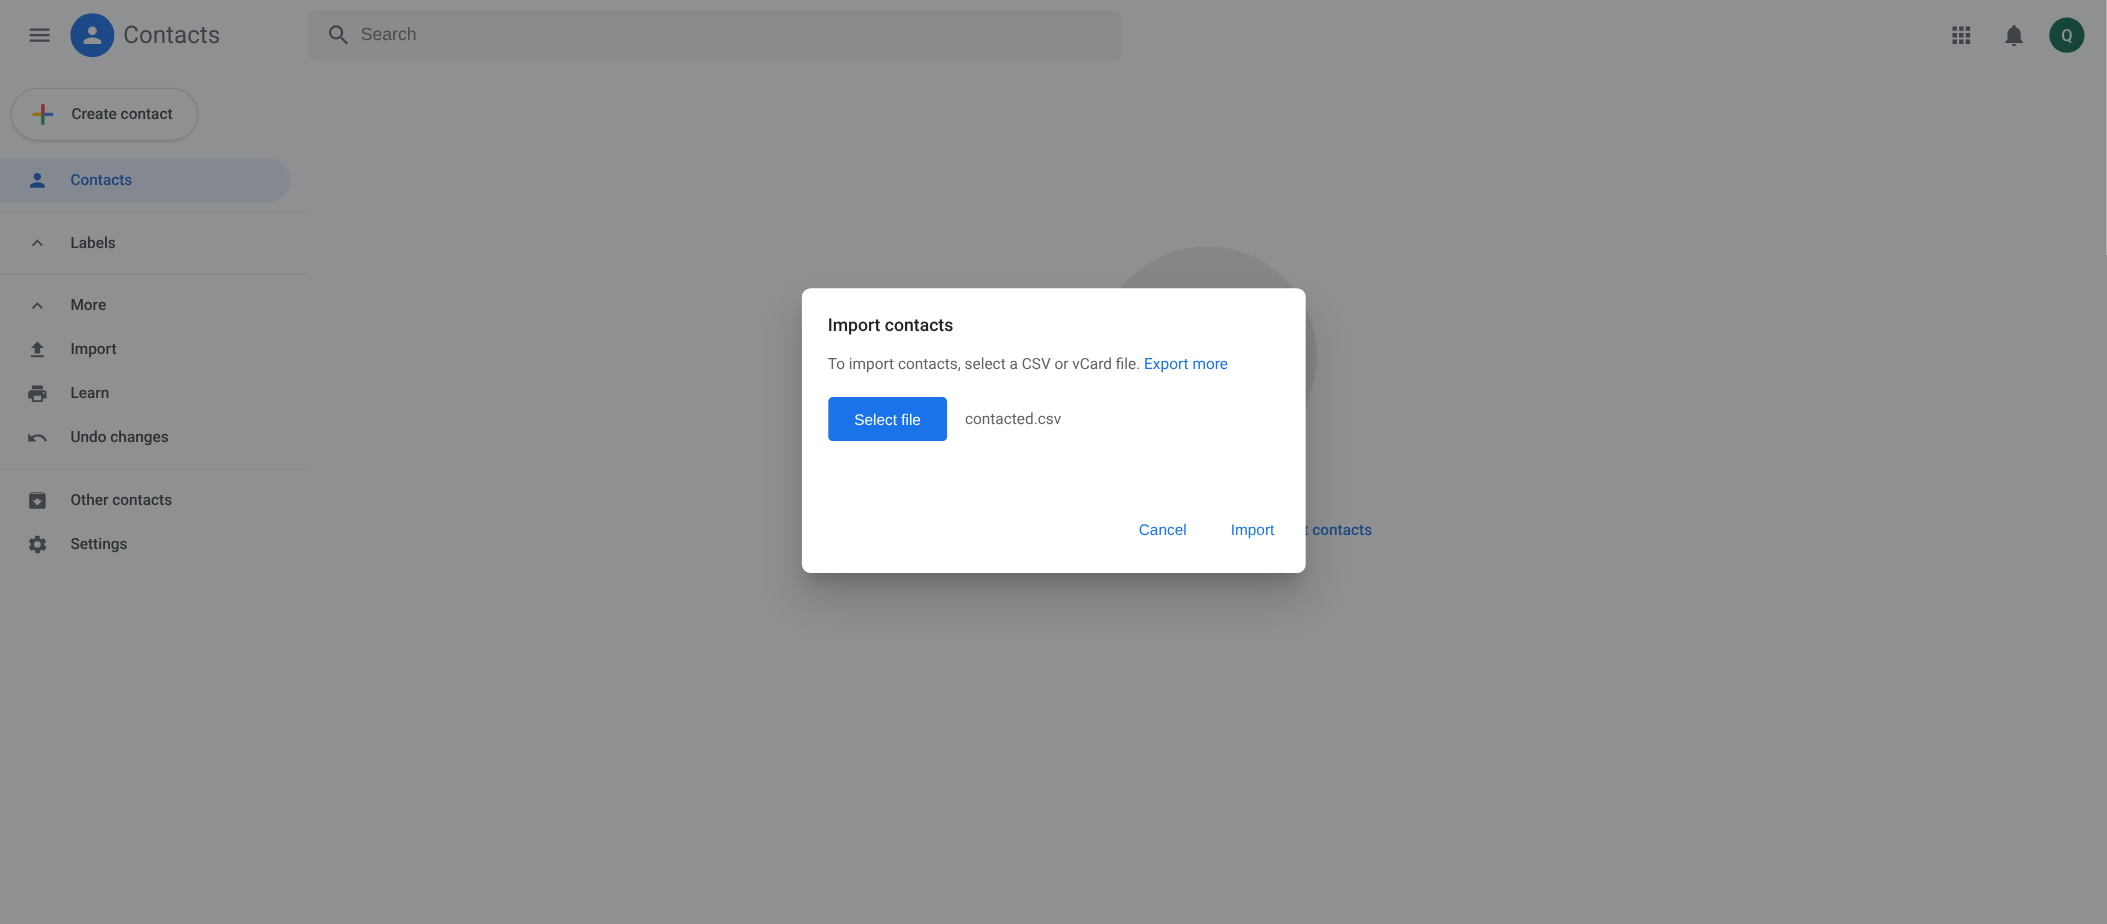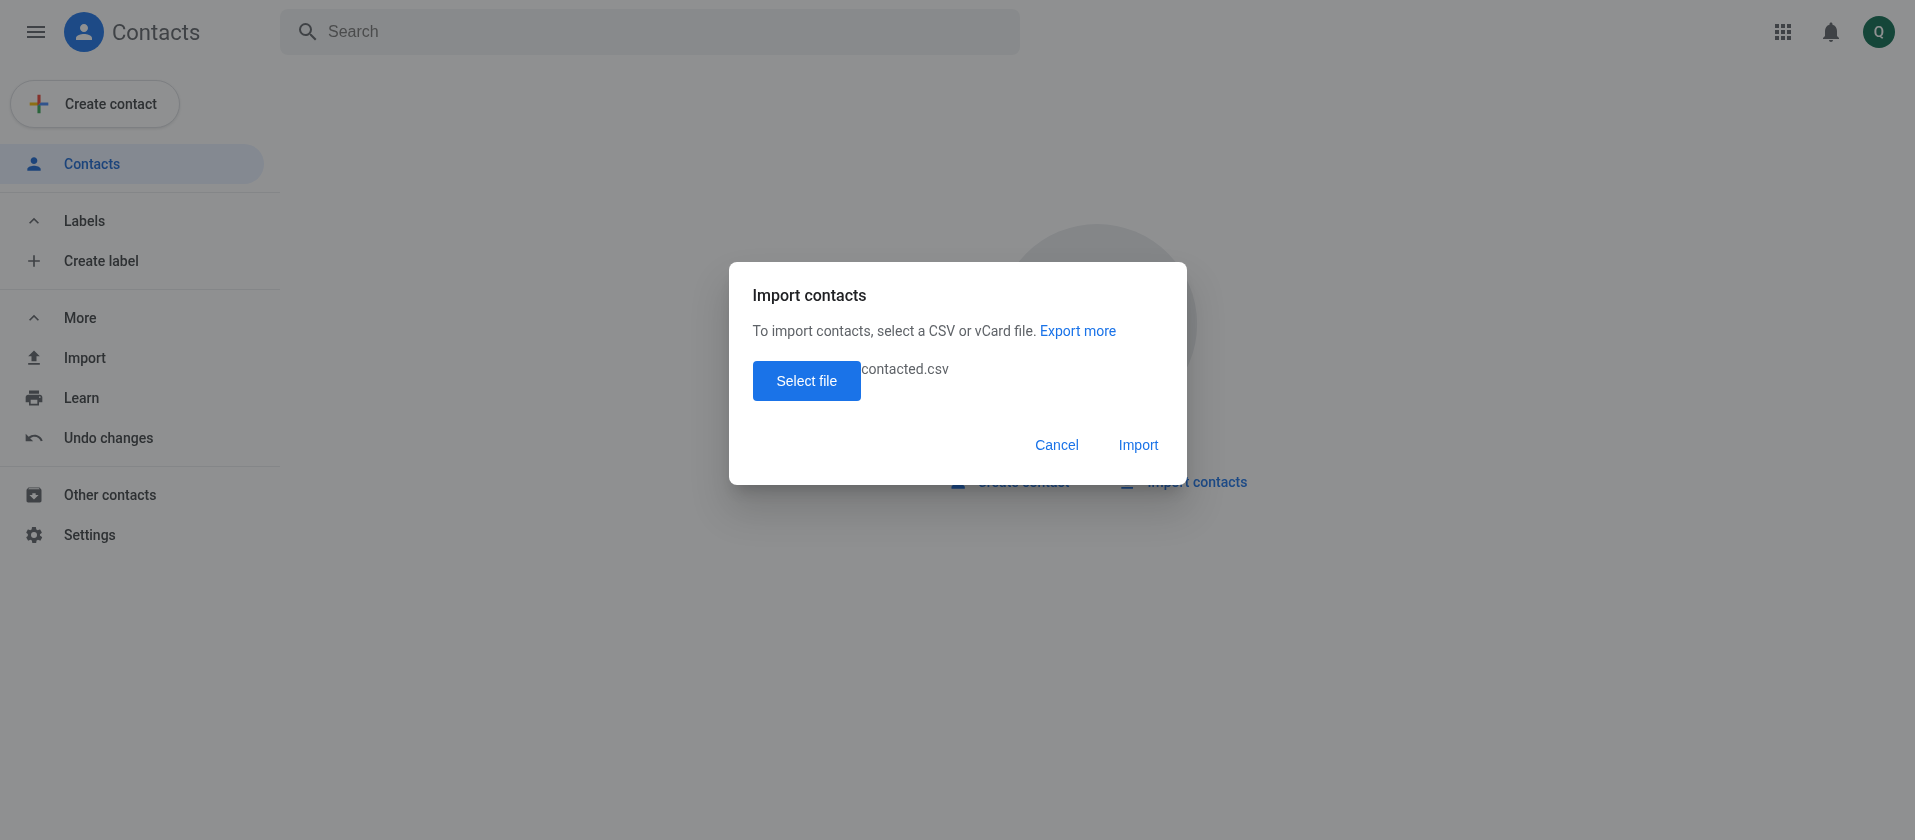--- a/index.html
+++ b/index.html
@@ -205,21 +205,22 @@
   }
   .dialog-text {
     font-size: 14px;
     color: #5f6368;
     margin-bottom: 20px;
     line-height: 20px;
   }
   .dialog-text a { color: #1a73e8; text-decoration: none; }
   .file-row {
     display: flex;
-    align-items: flex-start;
+    align-items: center;
+    gap: 16px;
     margin-bottom: 28px;
   }
   .select-file-btn {
     background: #1a73e8;
     color: #fff;
     border: none;
     border-radius: 4px;
     height: 40px;
     padding: 0 24px;
     font-size: 14px;
@@ -236,20 +237,21 @@
     gap: 32px;
   }
   .text-btn {
     background: none;
     border: none;
     color: #1a73e8;
     font-size: 14px;
     font-weight: 500;
     cursor: pointer;
     padding: 8px 4px;
+    margin-top: 36px;
   }
   svg { fill: #5f6368; }
 </style>
 </head>
 <body>
 
 <div class="header">
   <div class="menu-btn">
     <svg width="24" height="24" viewBox="0 0 24 24">
         <path d="M3 18h18v-2H3v2zm0-5h18v-2H3v2zm0-7v2h18V6H3z"></path>
@@ -313,28 +315,20 @@
 
     <div class="divider"></div>
 
     <div class="nav-item">
       <span class="nav-icon">
           <svg width="20" height="20" viewBox="0 0 24 24">
             <path d="M12 8l-6 6 1.41 1.41L12 10.83l4.59 4.58L18 14z"></path>
           </svg>
         </span>
       <span class="nav-label">Labels</span>
-    </div>
-    <div class="nav-item">
-      <span class="nav-icon">
-          <svg width="20" height="20" viewBox="0 0 24 24">
-            <path d="M19 13h-6v6h-2v-6H5v-2h6V5h2v6h6v2z"></path>
-          </svg>
-        </span>
-      <span class="nav-label">Create label</span>
     </div>
 
     <div class="divider"></div>
 
     <div class="nav-item">
       <span class="nav-icon">
           <svg width="20" height="20" viewBox="0 0 24 24">
             <path d="M12 8l-6 6 1.41 1.41L12 10.83l4.59 4.58L18 14z"></path>
           </svg>
         </span>

